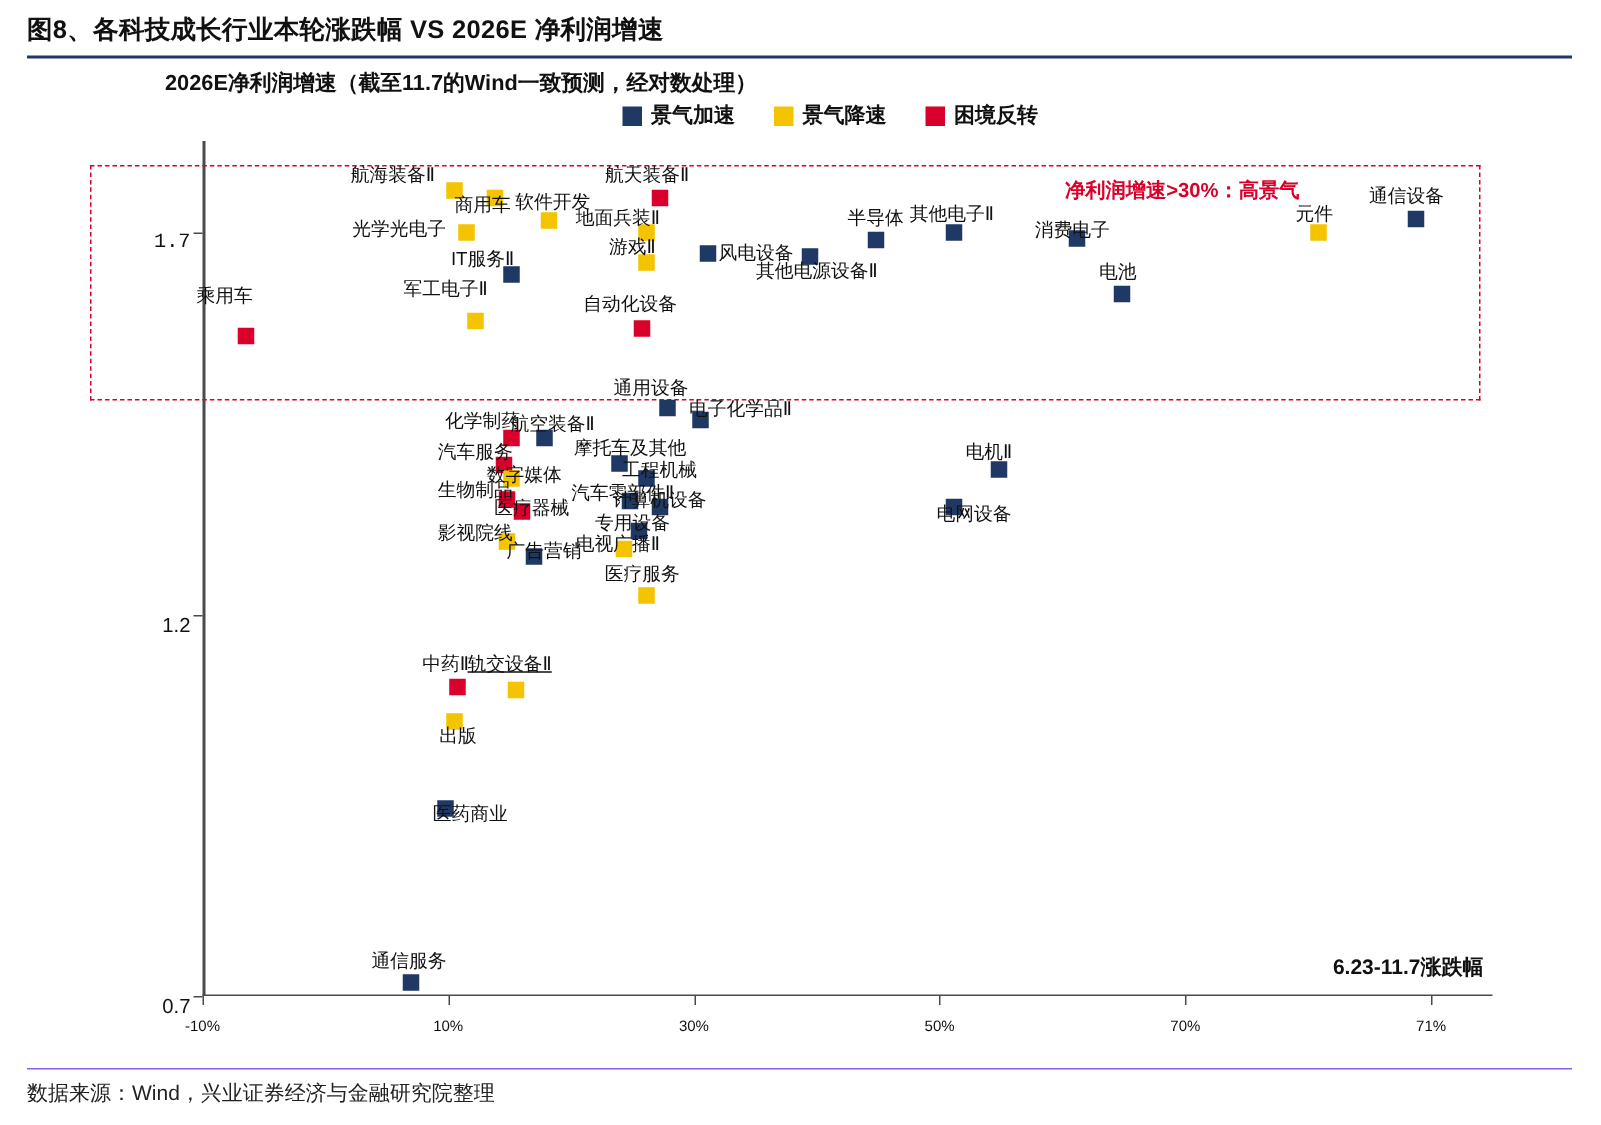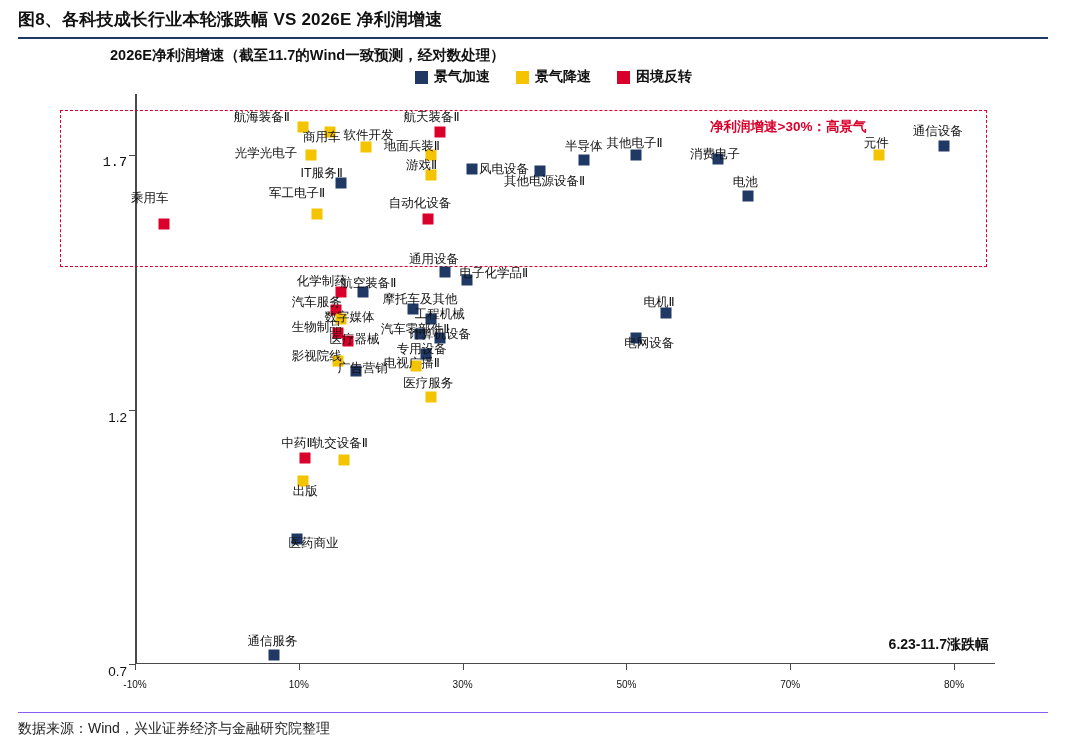--- a/index.html
+++ b/index.html
@@ -110,21 +110,21 @@
       <div class="xlabel" style="left: 0px;">-10%</div>
       <div class="tick xtick" style="left: 163.81px;"></div>
       <div class="xlabel" style="left: 163.81px;">10%</div>
       <div class="tick xtick" style="left: 327.619px;"></div>
       <div class="xlabel" style="left: 327.619px;">30%</div>
       <div class="tick xtick" style="left: 491.429px;"></div>
       <div class="xlabel" style="left: 491.429px;">50%</div>
       <div class="tick xtick" style="left: 655.238px;"></div>
       <div class="xlabel" style="left: 655.238px;">70%</div>
       <div class="tick xtick" style="left: 819.048px;"></div>
-      <div class="xlabel" style="left: 819.048px;">80%</div>
+      <div class="xlabel" style="left: 819.048px;">71%</div>
       <div class="tick ytick" style="top: 570px;"></div>
       <div class="ylabel" style="top: 562px;">0.7</div>
       <div class="tick ytick" style="top: 315.536px;"></div>
       <div class="ylabel" style="top: 307.536px;">1.2</div>
       <div class="tick ytick" style="top: 61.0714px;"></div>
       <div class="ylabel" style="top: 53.0714px; font-family: Liberation Mono, monospace;">1.7</div>
       <div class="pt" title="乘用车" style="left: 28.6667px; top: 129.777px; background: rgb(217, 0, 43);"></div>
       <div class="pt-label" style="left: 14.7429px; top: 104.33px;">乘用车</div>
       <div class="pt" title="航海装备Ⅱ" style="left: 167.905px; top: 33.0804px; background: rgb(245, 196, 0);"></div>
       <div class="pt-label" style="left: 126.952px; top: 22.9018px;">航海装备Ⅱ</div>
@@ -196,21 +196,21 @@
       <div class="pt-label" style="left: 276.838px; top: 268.714px;">电视广播Ⅱ</div>
       <div class="pt" title="医疗服务" style="left: 296.495px; top: 302.812px; background: rgb(245, 196, 0);"></div>
       <div class="pt-label" style="left: 293.219px; top: 289.071px;">医疗服务</div>
       <div class="pt" title="电机Ⅱ" style="left: 530.743px; top: 218.839px; background: rgb(31, 56, 100);"></div>
       <div class="pt-label" style="left: 524.19px; top: 207.643px;">电机Ⅱ</div>
       <div class="pt" title="电网设备" style="left: 501.257px; top: 244.286px; background: rgb(31, 56, 100);"></div>
       <div class="pt-label" style="left: 514.362px; top: 249.375px;">电网设备</div>
       <div class="pt" title="中药Ⅱ" style="left: 170.362px; top: 363.884px; background: rgb(217, 0, 43);"></div>
       <div class="pt-label" style="left: 162.171px; top: 348.616px;">中药Ⅱ</div>
       <div class="pt" title="轨交设备Ⅱ" style="left: 208.857px; top: 366.429px; background: rgb(245, 196, 0);"></div>
-      <div class="pt-label" style="left: 204.762px; top: 348.616px;">轨交设备Ⅱ</div>
+      <div class="pt-label" style="left: 204.762px; top: 348.616px; text-decoration: underline;">轨交设备Ⅱ</div>
       <div class="pt" title="出版" style="left: 167.905px; top: 386.786px; background: rgb(245, 196, 0);"></div>
       <div class="pt-label" style="left: 170.362px; top: 396.964px;">出版</div>
       <div class="pt" title="医药商业" style="left: 162.171px; top: 445.312px; background: rgb(31, 56, 100);"></div>
       <div class="pt-label" style="left: 178.552px; top: 448.875px;">医药商业</div>
       <div class="pt" title="通信服务" style="left: 139.238px; top: 560.839px; background: rgb(31, 56, 100);"></div>
       <div class="pt-label" style="left: 137.6px; top: 547.098px;">通信服务</div>
     </div>
 
 </div>
 

